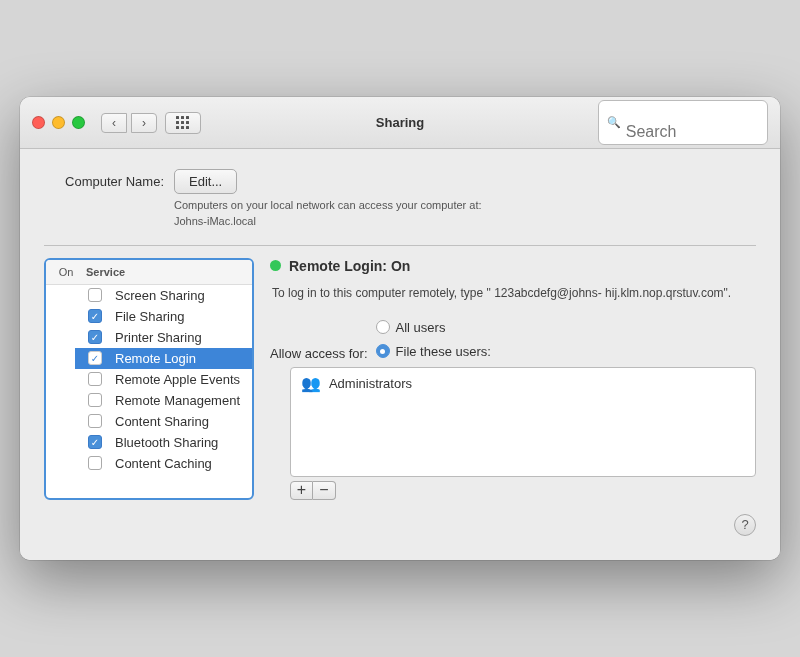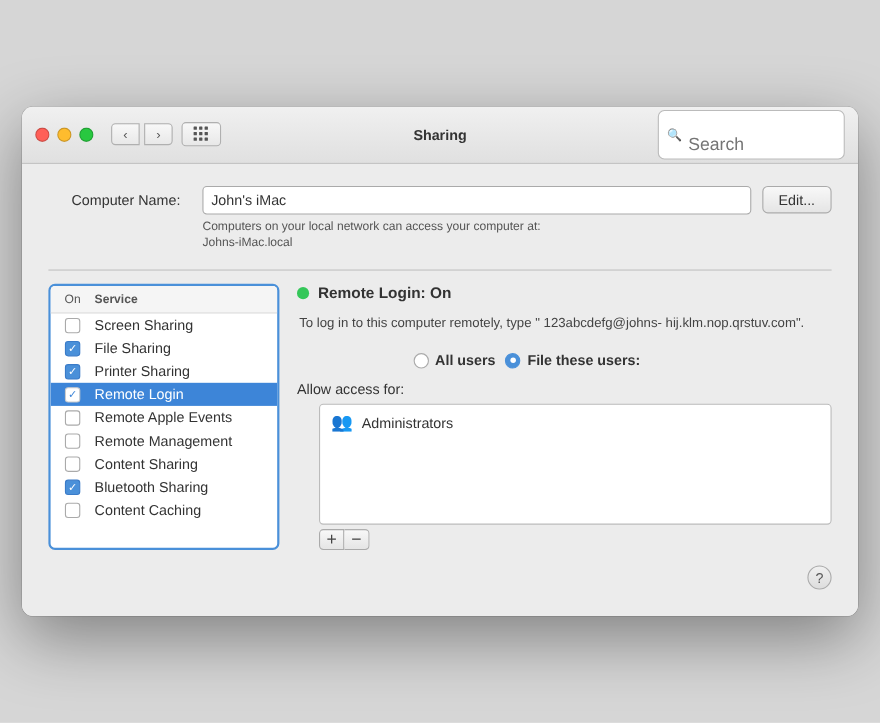--- a/index.html
+++ b/index.html
@@ -143,21 +143,21 @@
     .content {
       padding: 20px 24px;
       background: #ececec;
     }
 
     
     .computer-name-row {
       display: flex;
       align-items: flex-start;
       margin-bottom: 16px;
-      gap: 20px;
+      gap: 10px;
     }
 
     .computer-name-label {
       font-size: 13px;
       color: #333;
       text-align: right;
       width: 120px;
       padding-top: 5px;
       flex-shrink: 0;
     }
@@ -231,20 +231,21 @@
       color: #555;
       padding: 2px 0;
     }
 
     .service-row {
       display: grid;
       grid-template-columns: 40px 1fr;
       align-items: center;
       padding: 3px 0;
       cursor: pointer;
+      margin-left: 29px;
     }
 
     .service-row.selected {
       background: #3d85d8;
     }
 
     .service-row.selected .service-name {
       color: white;
     }
 
@@ -340,23 +341,22 @@
     .access-label {
       font-size: 13px;
       color: #333;
       white-space: nowrap;
       padding-top: 2px;
       margin-top: 24px;
     }
 
     .radio-options {
       display: flex;
-      flex-direction: row;
+      flex-direction: column;
       gap: 9px;
-      font-weight: bold;
     }
 
     .radio-item {
       display: flex;
       align-items: center;
       gap: 6px;
     }
 
     .radio-btn {
       width: 14px;
@@ -524,21 +524,20 @@
       <input class="search-input" type="text" placeholder="Search" style="">
     </div>
   </div>
 
   <div class="content">
 
     <div class="computer-name-row">
       <div class="computer-name-label">Computer Name:</div>
       <div class="computer-name-right">
         <div class="computer-name-right-row">
-          <input class="computer-name-input" type="text" style="flex: 1 1 0%;" value="John's iMac">
           <button class="edit-btn">Edit...</button>
         </div>
         <div class="computer-name-sub">
           <span>Computers on your local network can access your computer at:</span><br>
           <span>Johns-iMac.local</span>
         </div>
       </div>
     </div>
 
     <div class="divider"></div>

